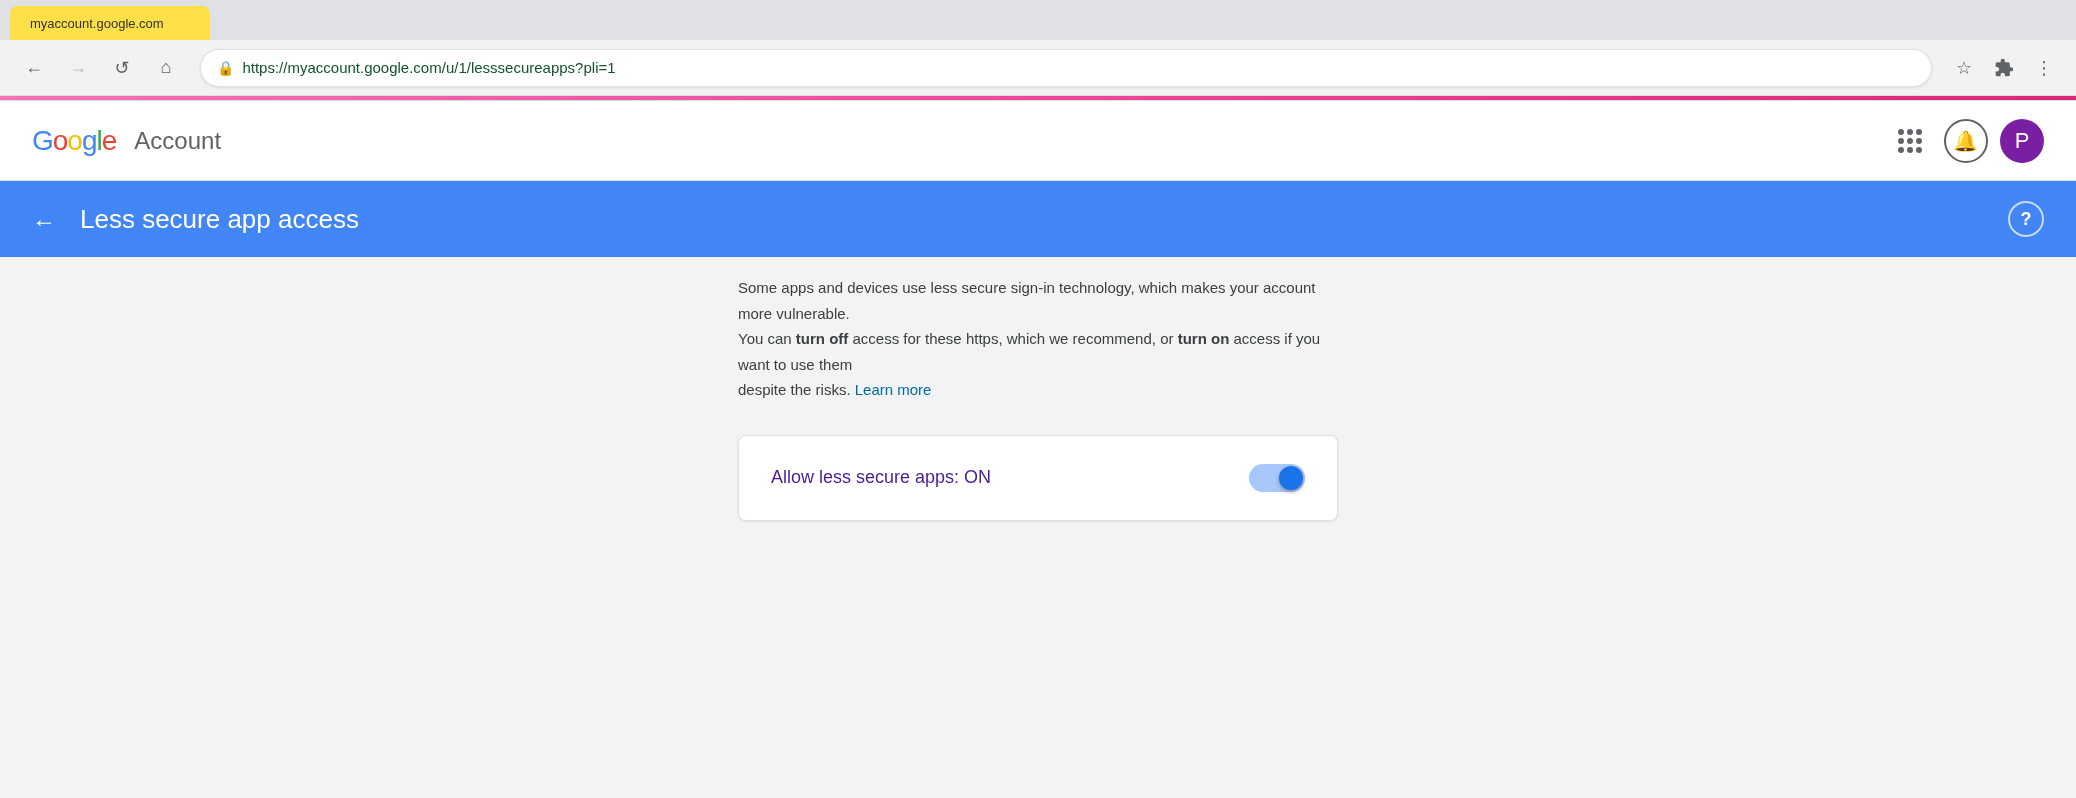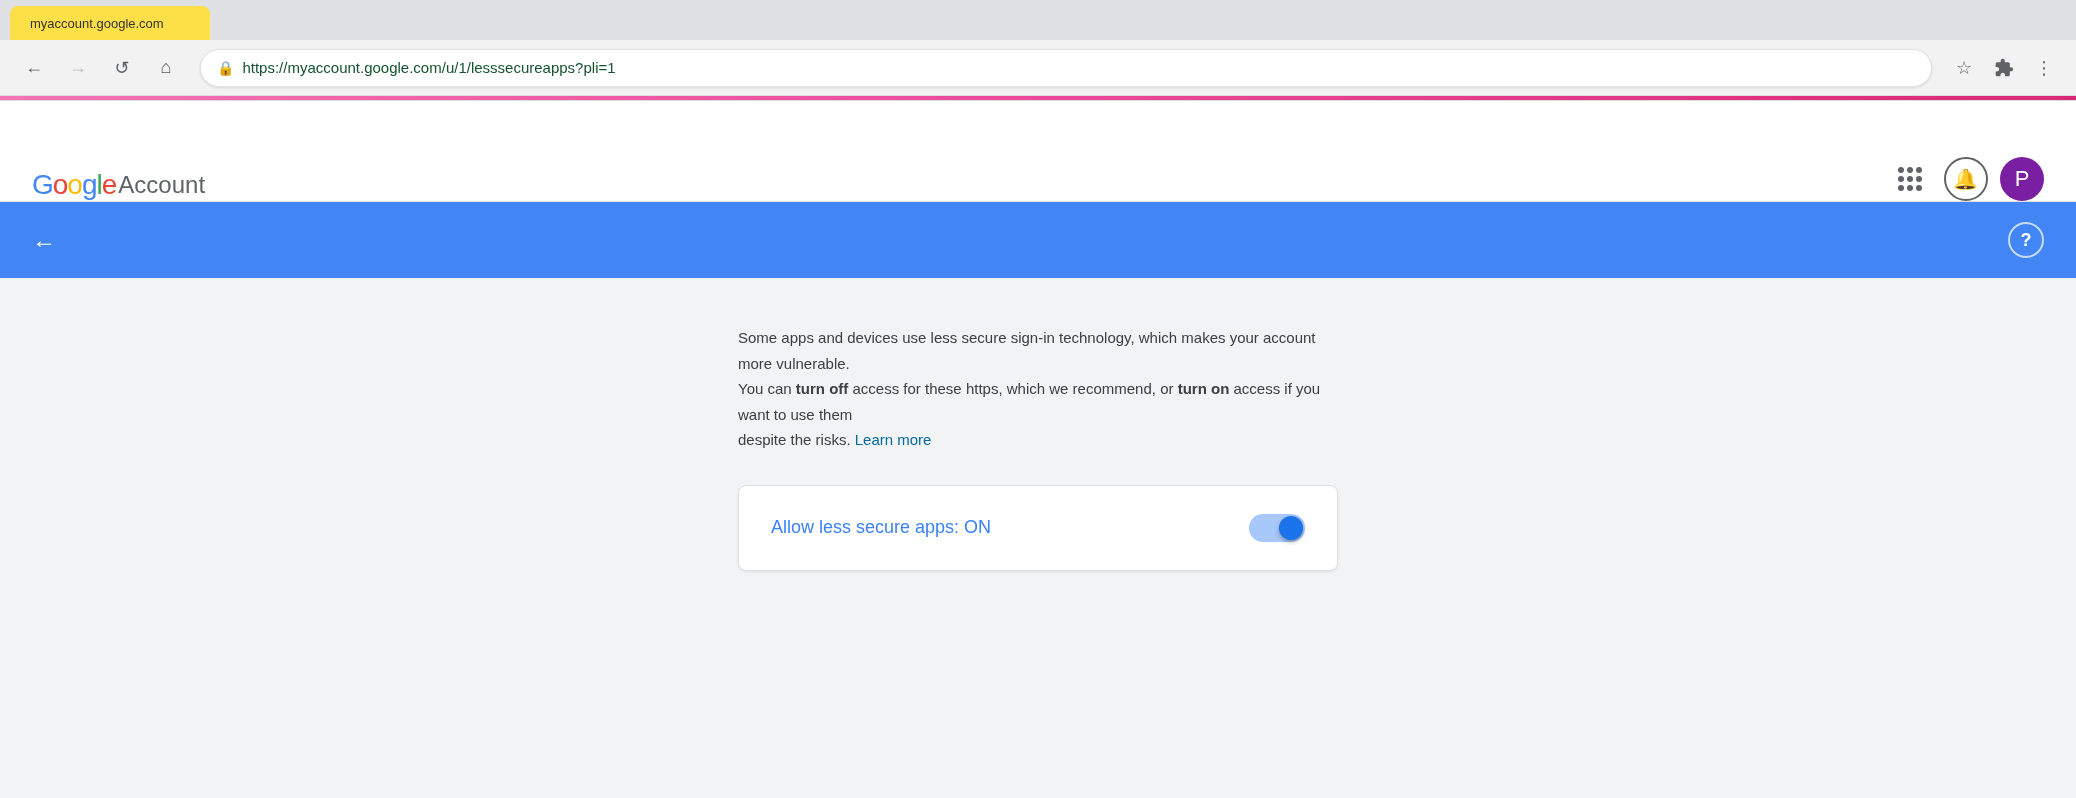--- a/index.html
+++ b/index.html
@@ -88,23 +88,23 @@
     }
     
     .gradient-bar {
       height: 4px;
       background: linear-gradient(to right, #f472b6, #ec4899, #db2777);
     }
 
     
     .page-header {
       background: white;
-      height: 101px;
-      display: flex;
-      align-items: flex-end;
+      height: 80px;
+      display: flex;
+      align-items: center;
       justify-content: space-between;
       padding: 0 32px;
       border-bottom: 1px solid #e0e0e0;
     }
     .google-logo {
       display: flex;
       align-items: center;
       gap: 0;
     }
     .google-text {
@@ -113,21 +113,21 @@
       letter-spacing: -1px;
     }
     .g-blue { color: #4285F4; }
     .g-red { color: #EA4335; }
     .g-yellow { color: #FBBC05; }
     .g-green { color: #34A853; }
     .account-text {
       font-size: 24px;
       color: #5f6368;
       font-weight: 400;
-      margin-left: 2px;
+      margin-left: 18px;
     }
     .header-icons {
       display: flex;
       align-items: center;
       gap: 12px;
     }
     .grid-icon {
       width: 44px;
       height: 44px;
       border-radius: 50%;
@@ -212,21 +212,21 @@
       align-items: center;
       justify-content: center;
       font-size: 18px;
       font-weight: 700;
       cursor: pointer;
     }
 
     
     .main-content {
       background: #f1f3f4;
-      padding: 47px 0;
+      padding: 18px 0;
       min-height: 500px;
       display: flex;
       justify-content: center;
     }
     .content-wrapper {
       max-width: 1000px;
       width: 100%;
       padding: 0 200px;
     }
     .description-text {
@@ -244,21 +244,21 @@
       border-radius: 8px;
       border: 1px solid #e0e0e0;
       padding: 28px 32px;
       display: flex;
       align-items: center;
       justify-content: space-between;
       box-shadow: 0 1px 3px rgba(0,0,0,0.08);
     }
     .toggle-label {
       font-size: 18px;
-      color: #3b82f6;
+      color: #4c1d95;
       font-weight: 400;
     }
     .toggle-switch {
       position: relative;
       width: 56px;
       height: 28px;
       cursor: pointer;
     }
     .toggle-track {
       width: 56px;
@@ -332,20 +332,21 @@
     </div>
     <button class="bell-btn">
       <span>🔔</span>
     </button>
     <div class="avatar">P</div>
   </div>
 </div>
 
 <div class="blue-banner">
   <button class="back-arrow">←</button>
+  <span class="banner-title">Less secure app access</span>
   <div class="help-circle">?</div>
 </div>
 
 <div class="main-content">
   <div class="content-wrapper">
     <div class="description-text">
       <span>Some apps and devices use less secure sign-in technology, which makes your account more vulnerable.</span><br>
       <span>You can </span><strong>turn off</strong><span> access for these https, which we recommend, or </span><strong>turn on</strong><span> access if you want to use them</span><br>
       <span>despite the risks. </span><a href="#">Learn more</a>
     </div>

